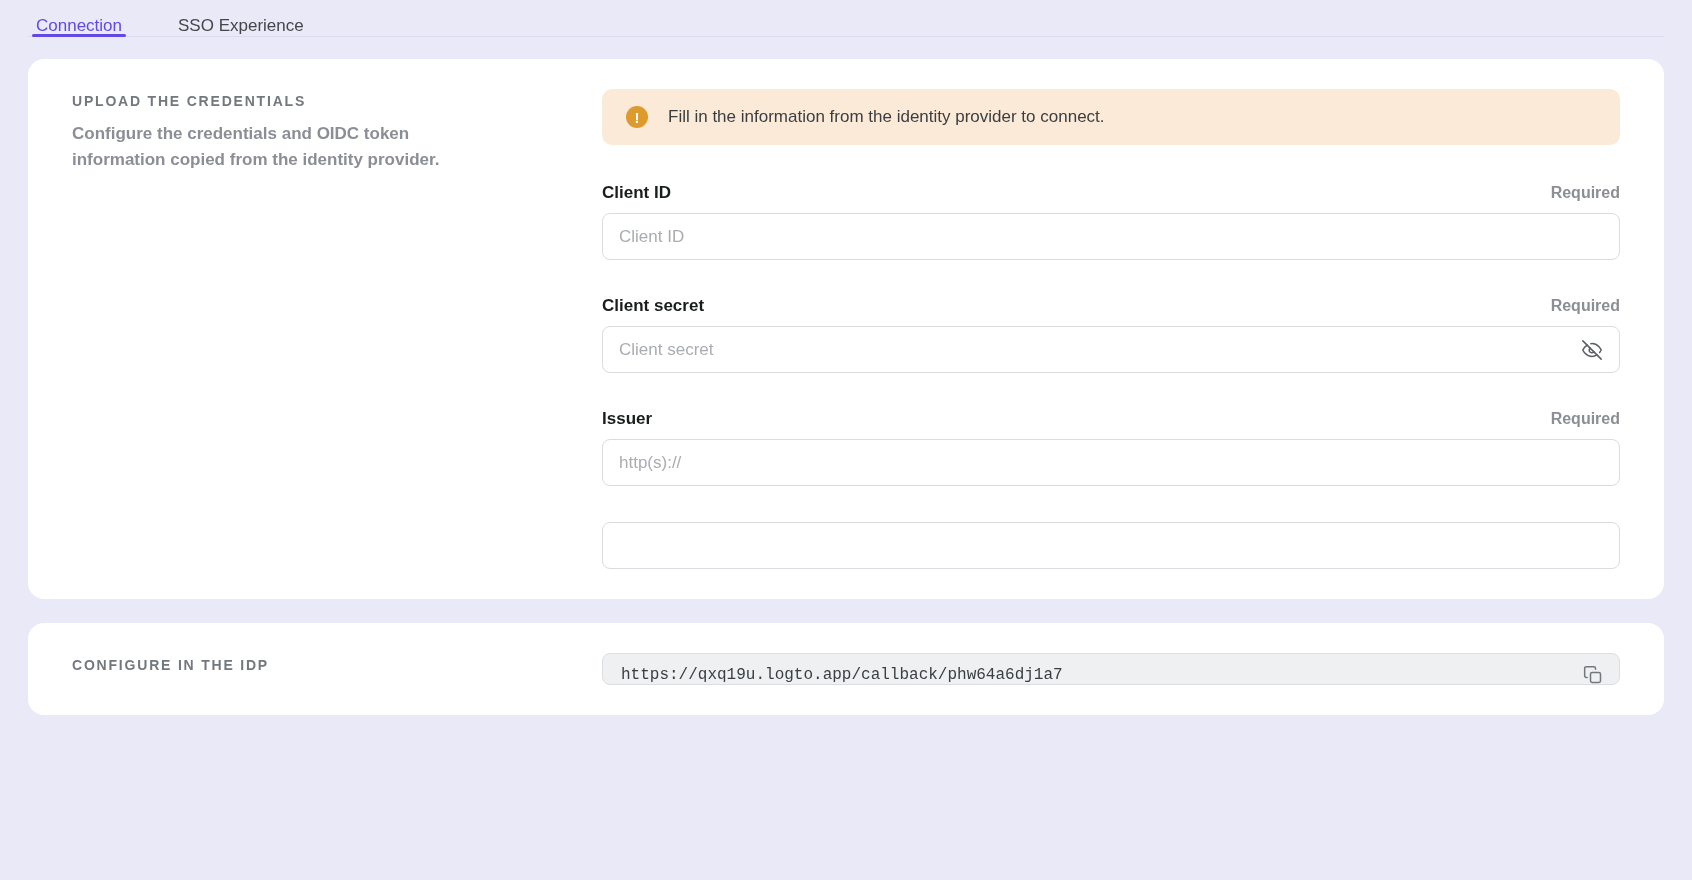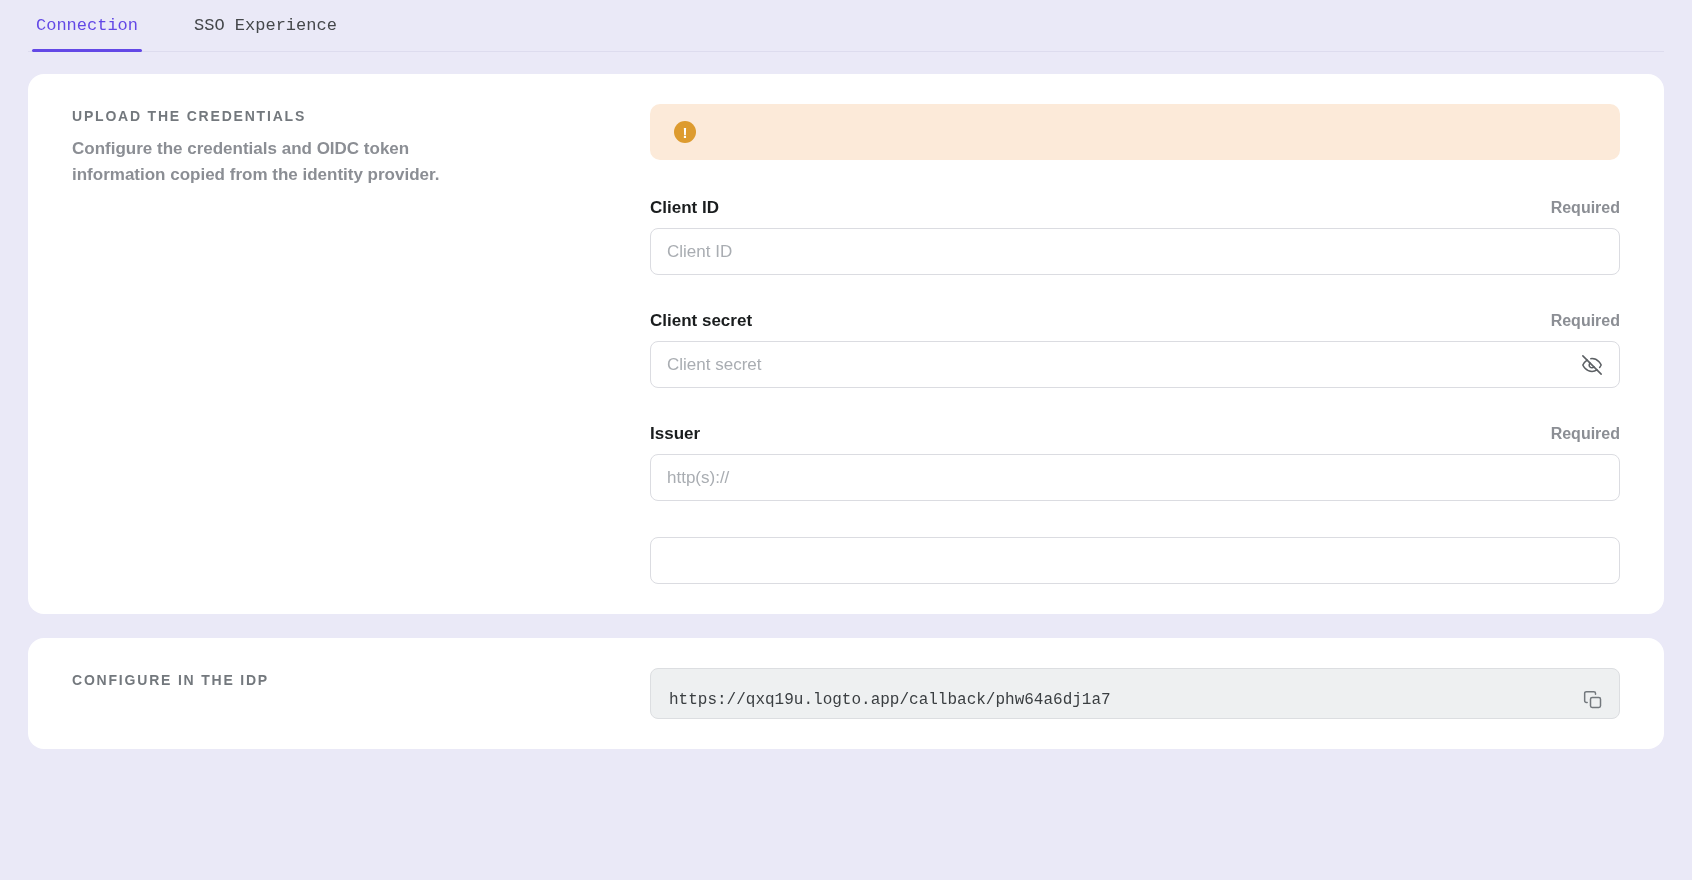--- a/index.html
+++ b/index.html
@@ -19,44 +19,42 @@
     display: flex;
     gap: 56px;
     padding: 16px 8px 0 8px;
     border-bottom: 1px solid #dddcee;
   }
   .tab {
     position: relative;
     font-size: 17px;
     font-weight: 500;
     color: #44474a;
-    padding-bottom: 16px;
+    padding-bottom: 0;
     cursor: pointer;
     white-space: nowrap;
-    font-family: Liberation Mono, monospace;
   }
   .tab.active { color: #6348e6; }
   .tab.active::after {
     content: "";
     position: absolute;
     left: -4px; right: -4px; bottom: -1px;
     height: 3px;
     border-radius: 3px;
     background: #6348e6;
   }
 
   
   .card {
     background: #ffffff;
     border-radius: 16px;
     margin-top: 22px;
     padding: 30px 44px 30px 44px;
     display: flex;
     align-items: flex-start;
-    gap: 48px;
   }
   .card + .card { margin-top: 24px; }
 
   .col-left {
     flex: 0 0 415px;
     margin-right: 115px;
   }
   .section-heading {
     margin: 4px 0 12px 0;
     font-size: 14px;
@@ -144,23 +142,22 @@
     padding: 4px;
     color: #5c6064;
     cursor: pointer;
     display: flex;
     align-items: center;
   }
 
   
   .readonly-field {
     display: flex;
-    align-items: center;
     justify-content: space-between;
-    height: 51px;
+    height: 32px;
     background: #eef0f1;
     border: 1px solid #dcdee1;
     border-radius: 8px;
     padding: 12px 10px 0 18px;
   }
   .mono-value {
     font-family: "Liberation Mono", "DejaVu Sans Mono", monospace;
     font-size: 16px;
     color: #3a3e41;
     white-space: nowrap;
@@ -192,20 +189,21 @@
 
   <div class="card">
     <div class="col-left">
       <h3 class="section-heading">UPLOAD THE CREDENTIALS</h3>
       <p class="section-desc">Configure the credentials and OIDC token information copied from the identity provider.</p>
     </div>
     <div class="col-right">
 
       <div class="alert">
         <span class="alert-icon">!</span>
+        <span>Fill in the information from the identity provider to connect.</span>
       </div>
 
       <div class="field-group">
         <div class="label-row">
           <span class="field-label">Client ID</span>
           <span class="required-tag">Required</span>
         </div>
         <div class="input-wrap">
           <input class="text-input" type="text" placeholder="Client ID" style="">
         </div>

